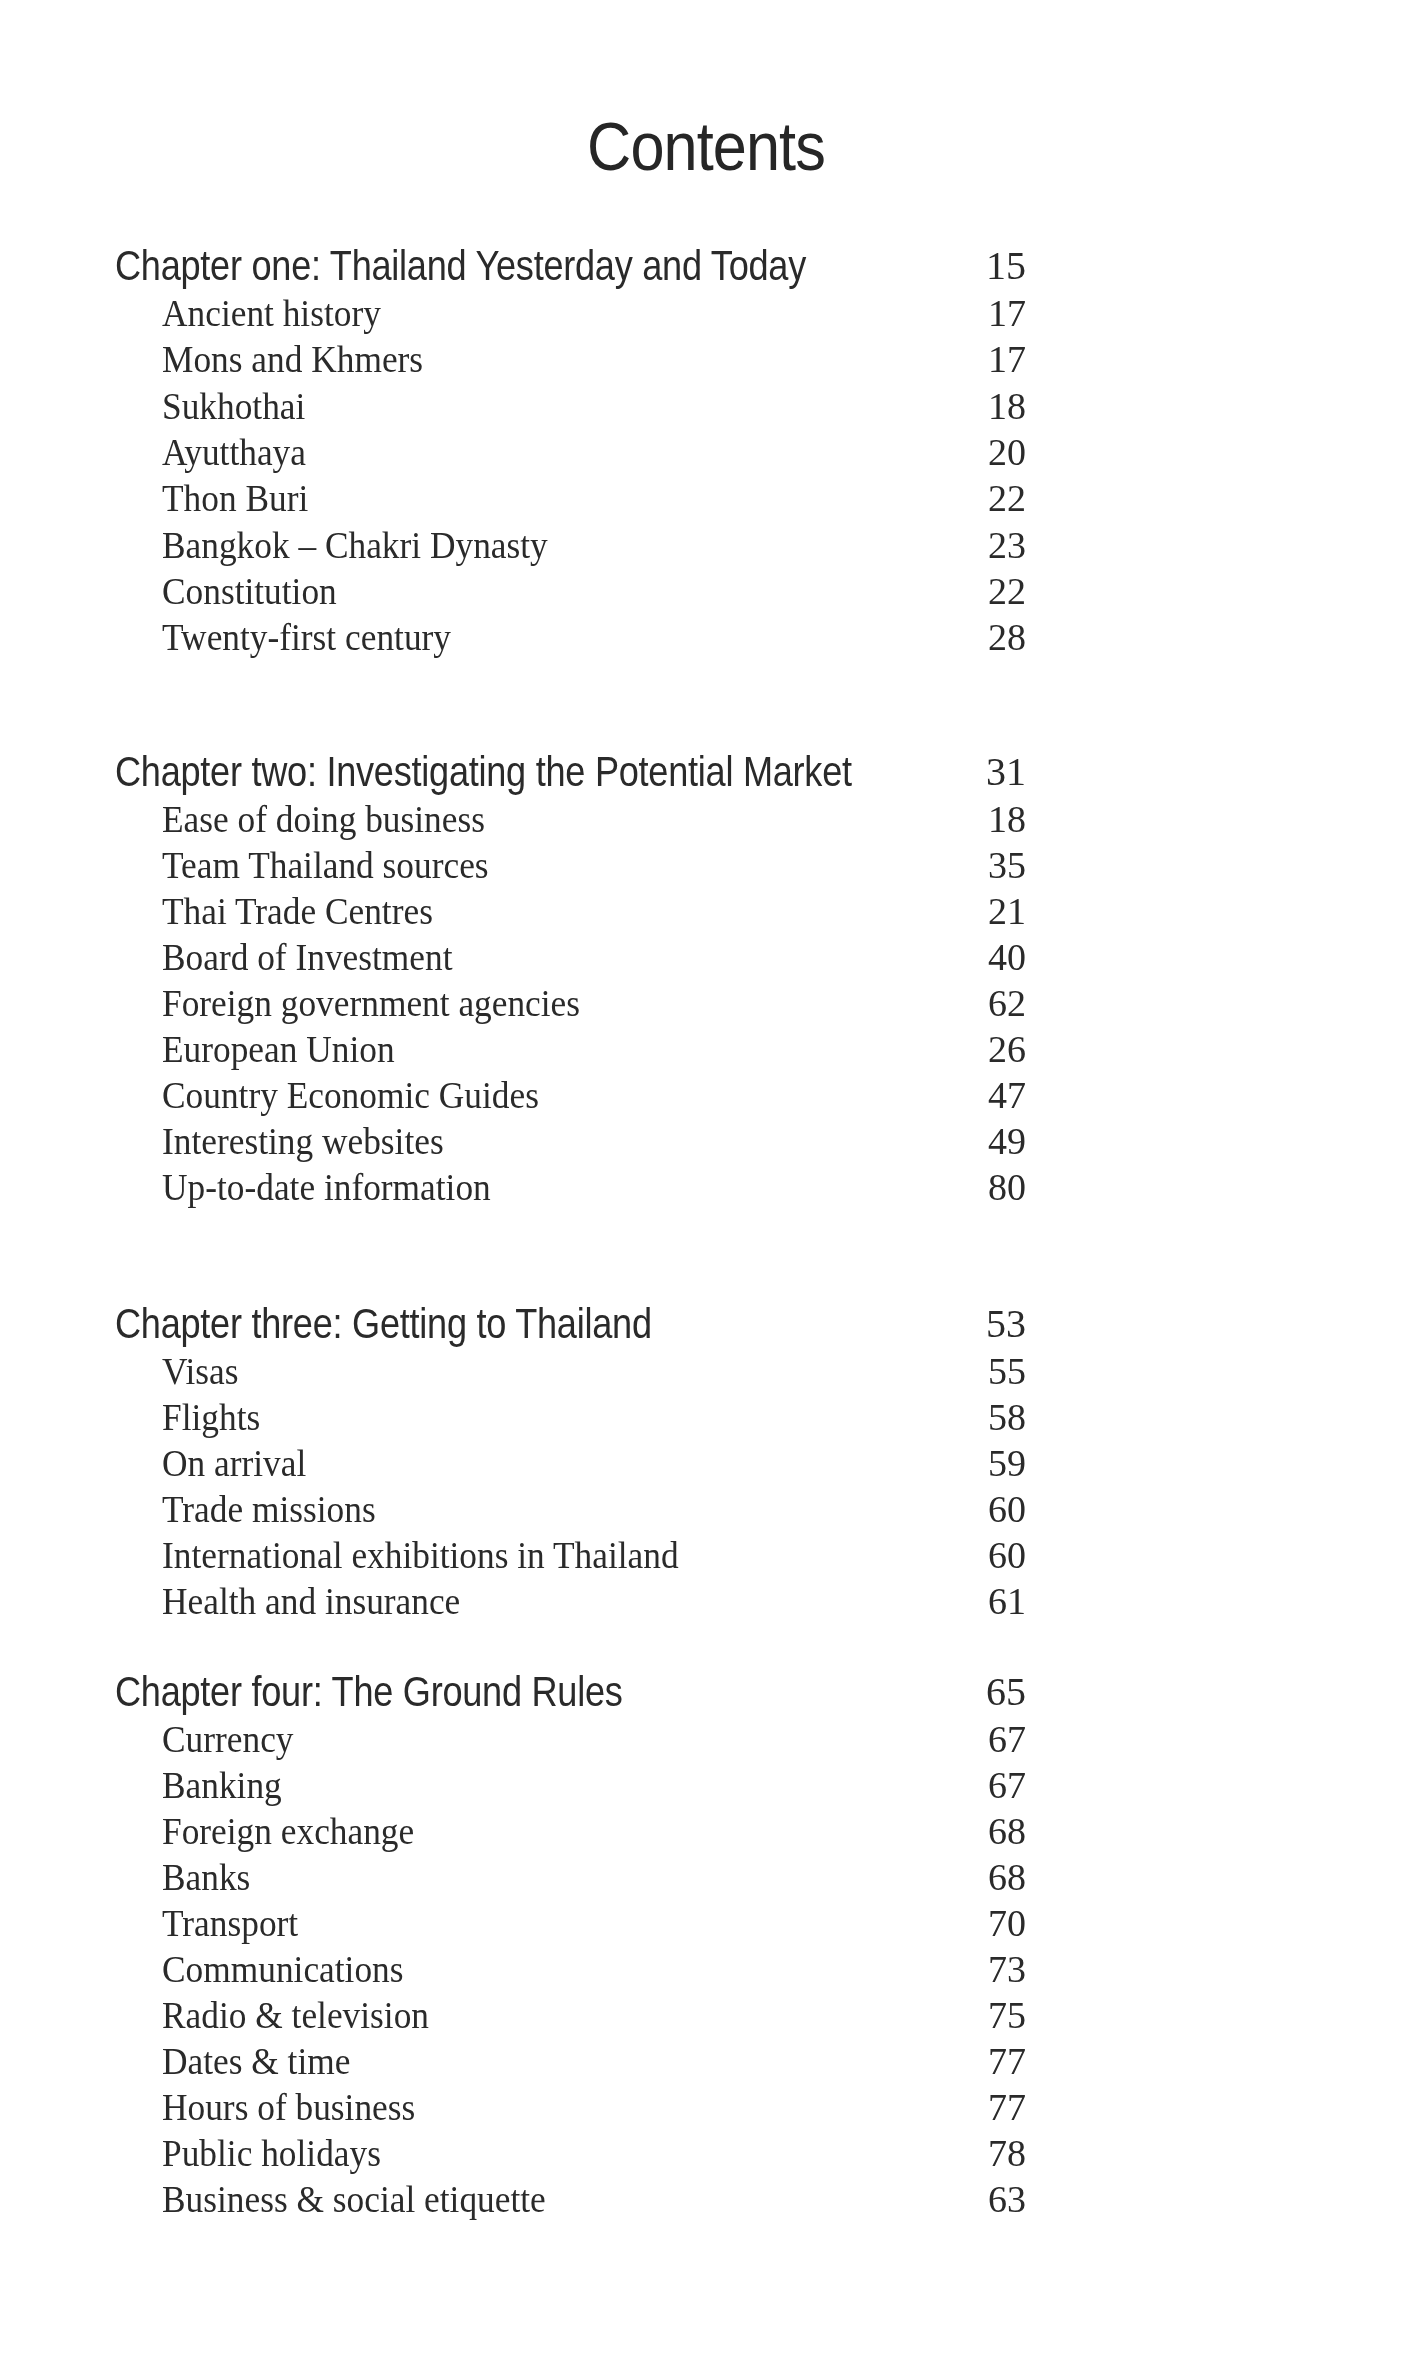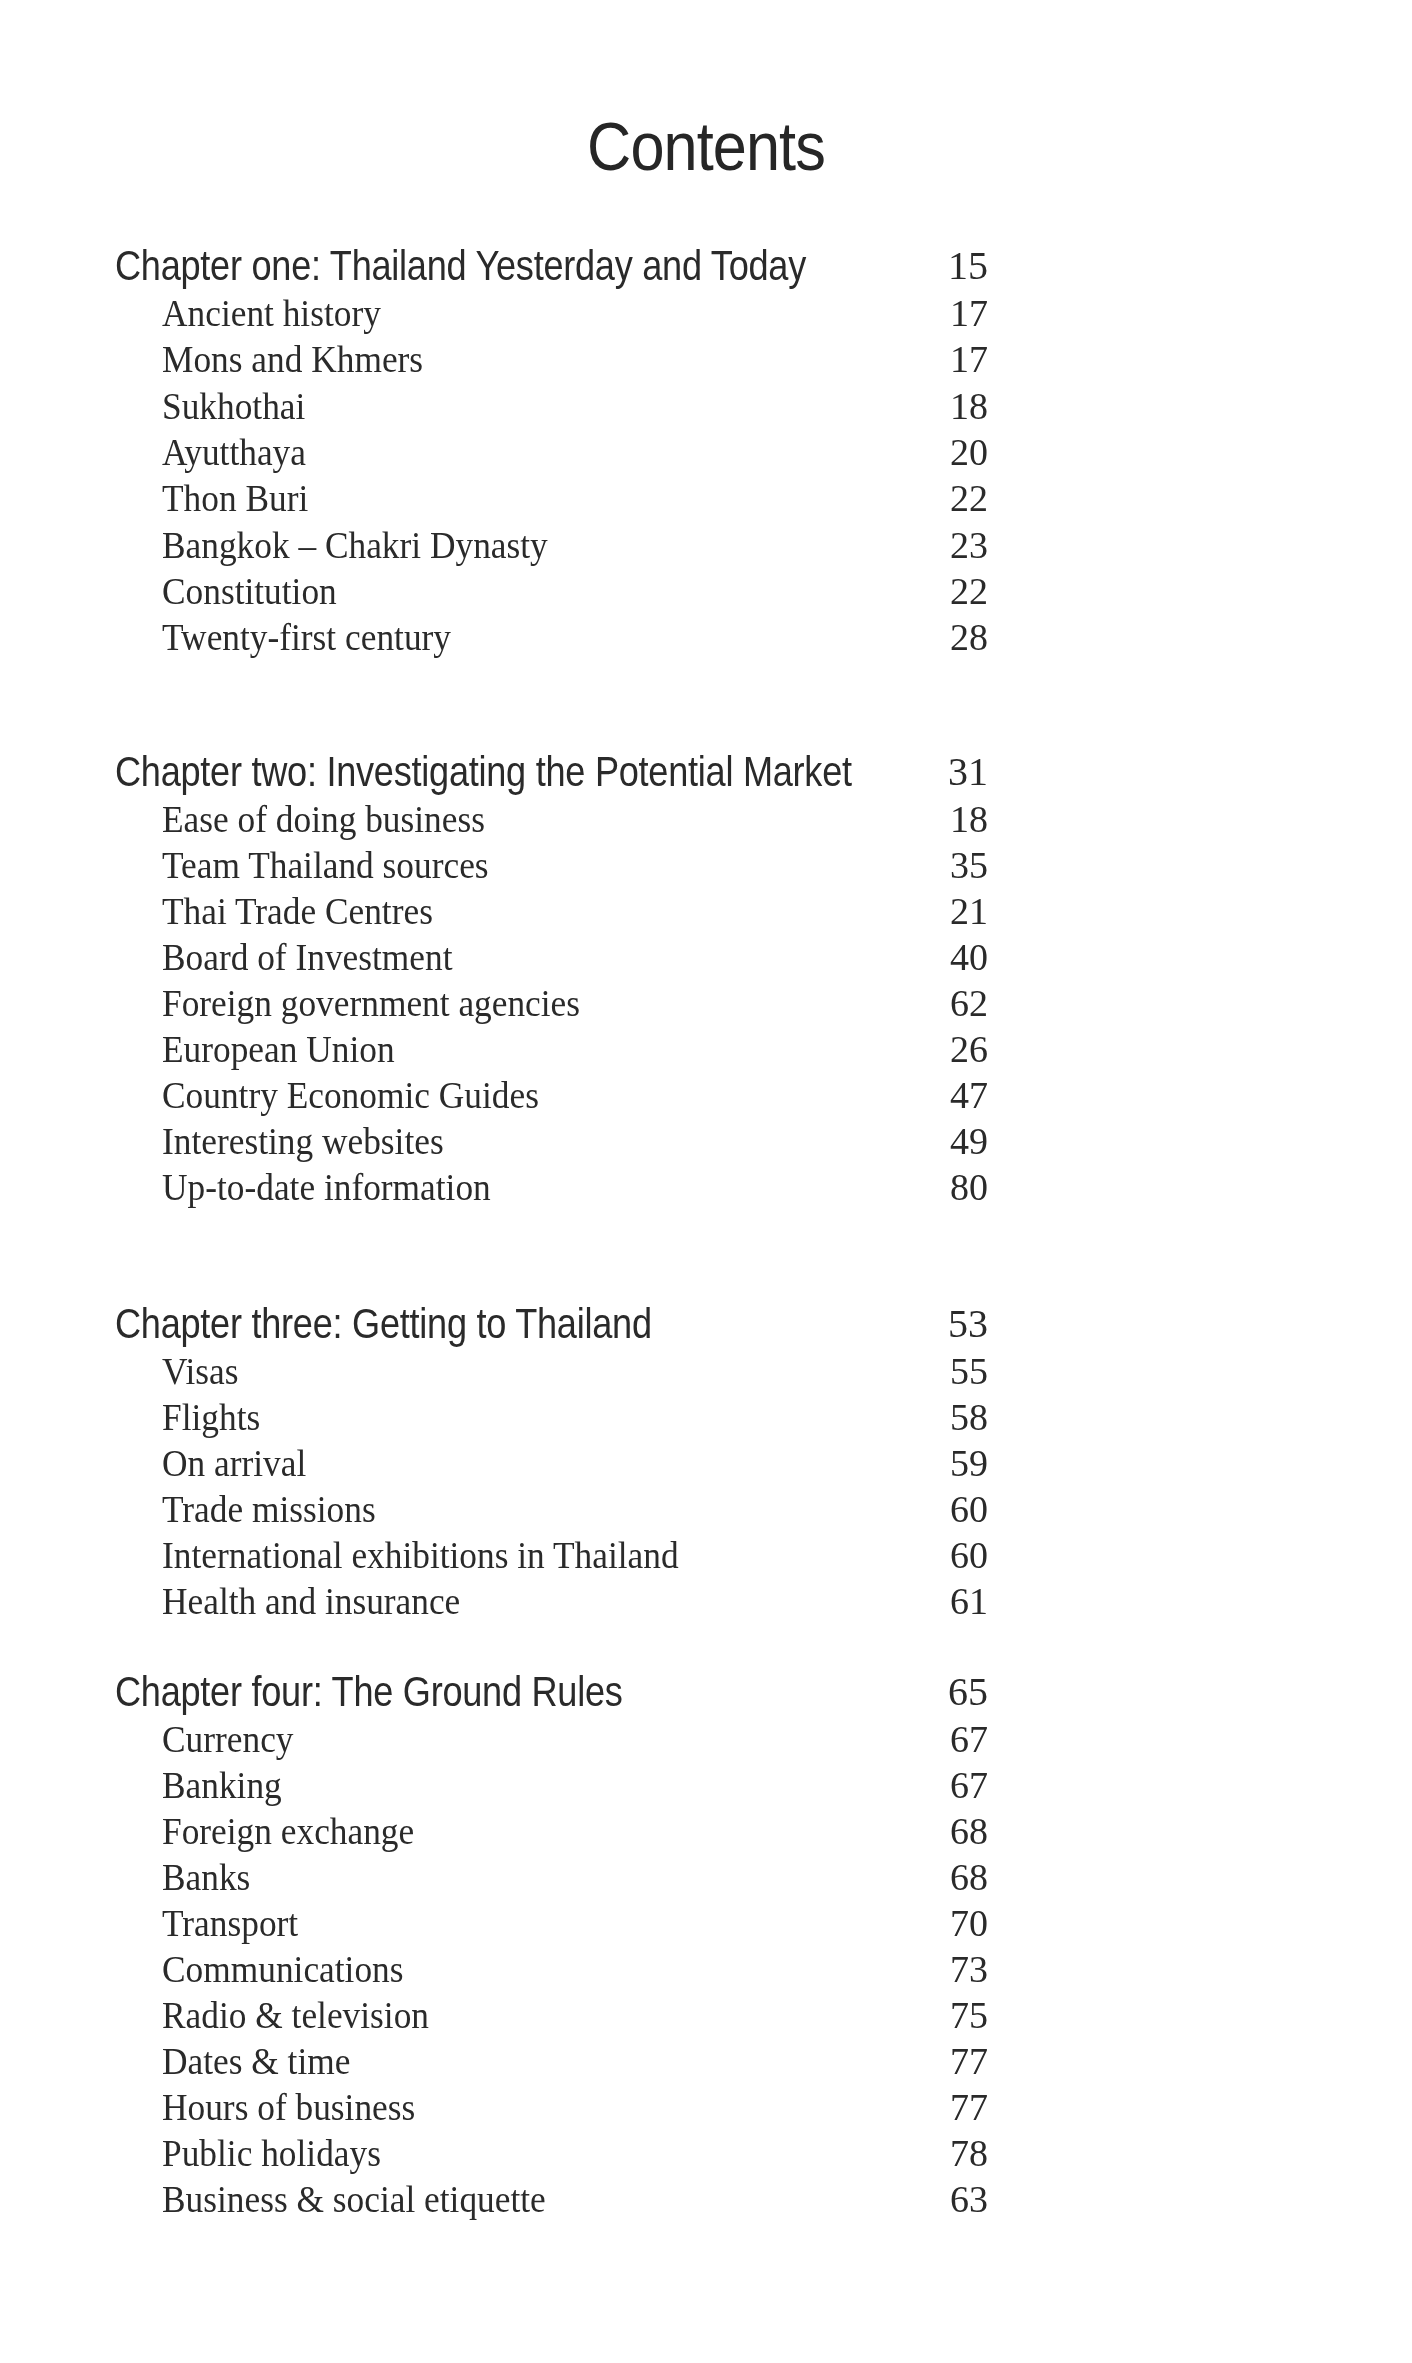--- a/index.html
+++ b/index.html
@@ -3,23 +3,23 @@
 <meta charset="utf-8">
 <style>
   html, body { margin:0; padding:0; background:#ffffff; }
   body { width:1412px; height:2363px; position:relative; overflow:hidden; color:#2a2a2a; }
   .title {
     position:absolute; left:0; width:1412px; top:102px; text-align:center;
     font-family:"Liberation Sans", sans-serif; font-size:68px; line-height:88px;
     letter-spacing:-1px; transform:scaleX(0.9); color:#262626;
   }
   .chapter { position:absolute; left:0; width:1412px; }
-  .row { position:absolute; left:0; width:1124px; height:46px; }
+  .row { position:absolute; left:0; width:1124px; height:46px;padding-left:46px; }
   .row .label { position:absolute; white-space:nowrap; }
-  .row .page { position:absolute; right:136px; text-align:right; white-space:nowrap;
+  .row .page { position:absolute; right:144px; text-align:right; white-space:nowrap;
     font-family:"Liberation Serif", serif; font-size:38px; }
   .row.head .label {
     left:115px; font-family:"Liberation Sans", sans-serif; font-size:42px;
     transform:scaleX(0.86); transform-origin:left center; letter-spacing:-0.3px;
   }
   .row.head .page { font-size:40px; }
   .row.sub .label {
     left:162px; font-family:"Liberation Serif", serif; font-size:38px;
     transform:scaleX(0.93); transform-origin:left center;
   }

